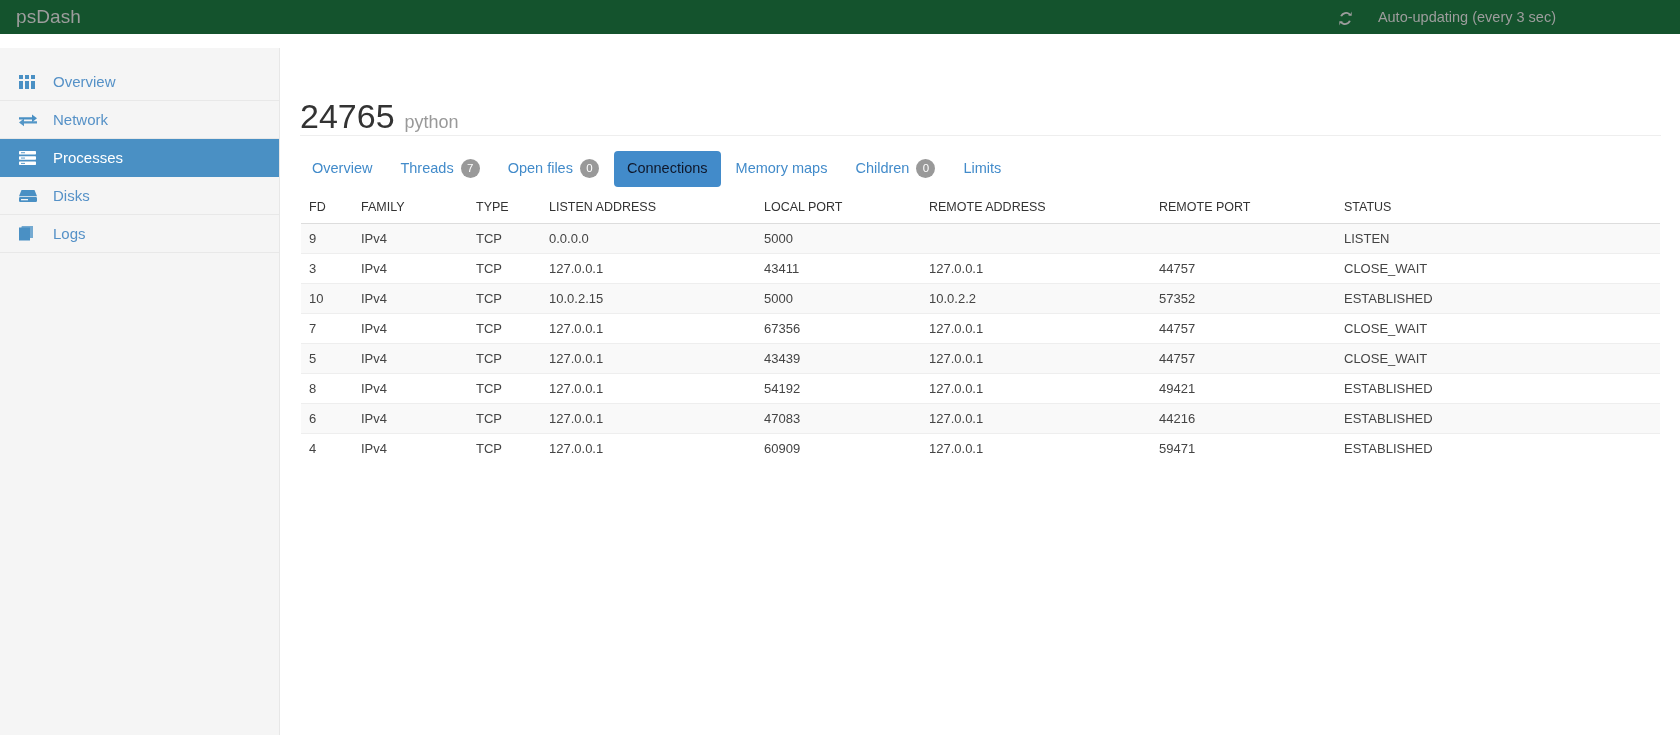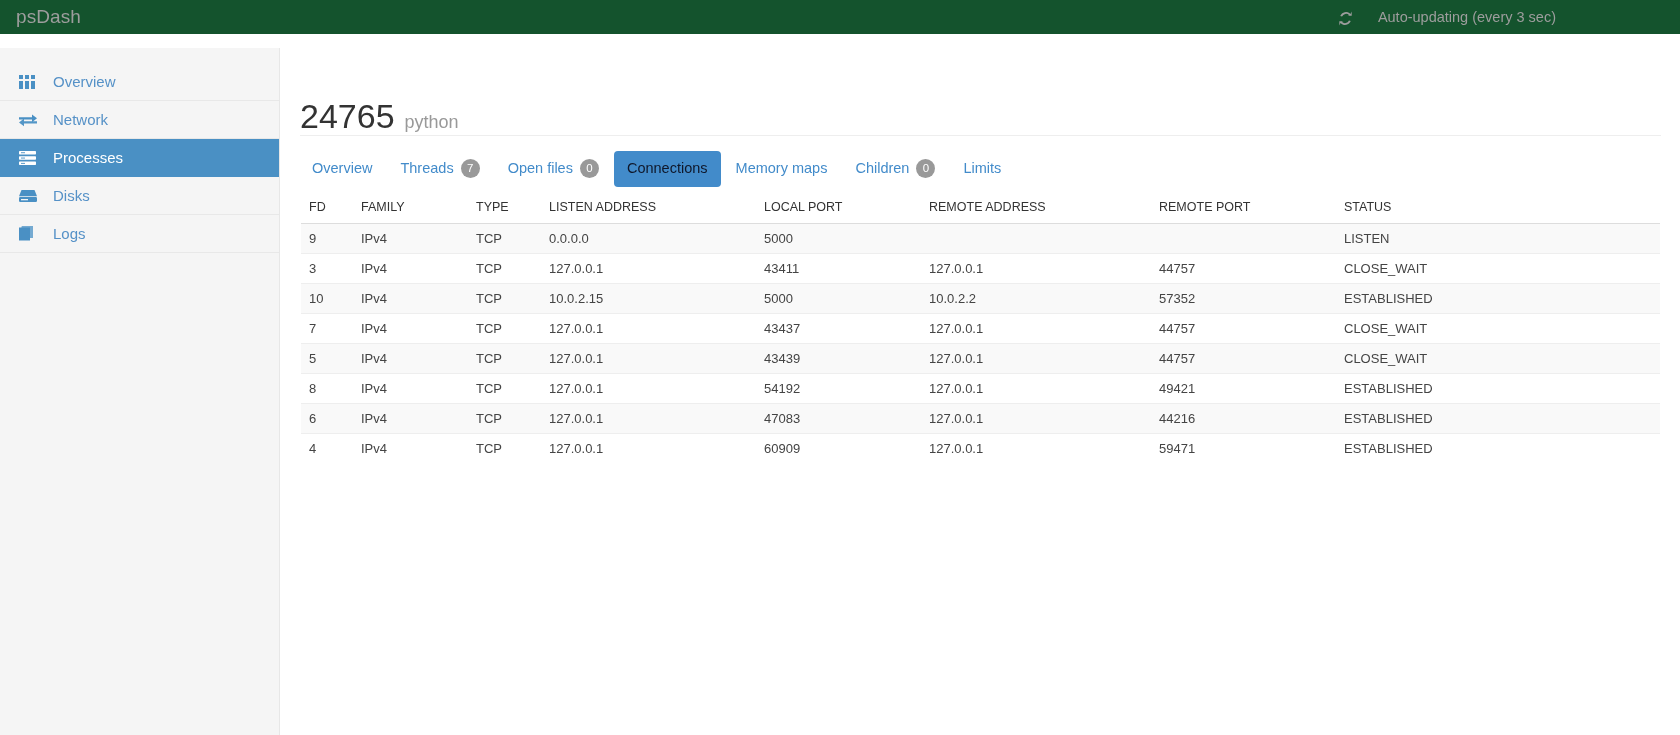--- a/index.html
+++ b/index.html
@@ -349,21 +349,21 @@
             <td class="c-lport">5000</td>
             <td class="c-raddr">10.0.2.2</td>
             <td class="c-rport">57352</td>
             <td class="c-status">ESTABLISHED</td>
           </tr>
           <tr>
             <td class="c-fd">7</td>
             <td class="c-family">IPv4</td>
             <td class="c-type">TCP</td>
             <td class="c-laddr">127.0.0.1</td>
-            <td class="c-lport">43437</td>
+            <td class="c-lport">67356</td>
             <td class="c-raddr">127.0.0.1</td>
             <td class="c-rport">44757</td>
             <td class="c-status">CLOSE_WAIT</td>
           </tr>
           <tr>
             <td class="c-fd">5</td>
             <td class="c-family">IPv4</td>
             <td class="c-type">TCP</td>
             <td class="c-laddr">127.0.0.1</td>
             <td class="c-lport">43439</td>

